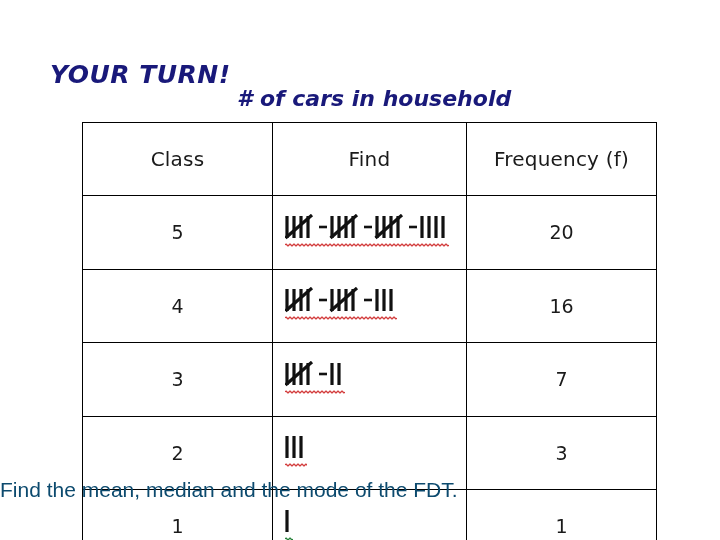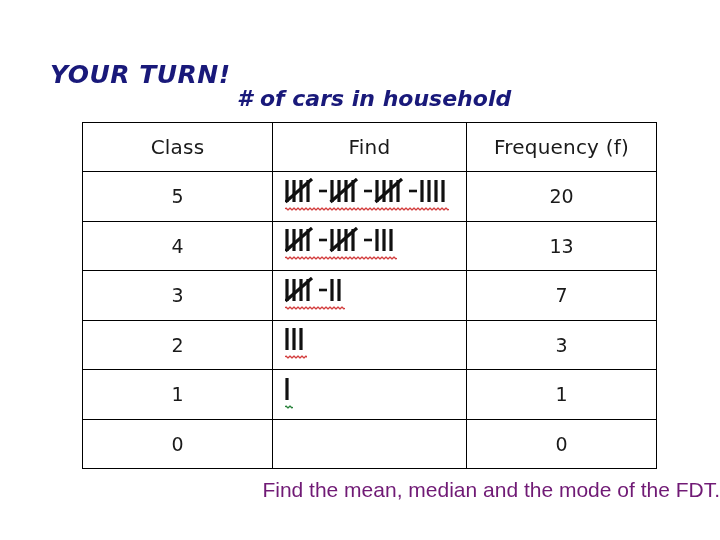--- a/index.html
+++ b/index.html
@@ -56,21 +56,21 @@
     font-family: "DejaVu Sans", sans-serif;
     color: #1a1a1a;
   }
   #fdt-table col.col-class { width: 190px; }
   #fdt-table col.col-tally { width: 194px; }
   #fdt-table col.col-freq  { width: 190px; }
 
   #fdt-table th,
   #fdt-table td {
     border: 1.6px solid #000000;
-    padding: 0;
+    padding: 12px;
     margin: 0;
     vertical-align: middle;
     text-align: center;
     background: #ffffff;
   }
   #fdt-table thead th {
     height: 48px;
     font-size: 20px;
     font-weight: normal;
     letter-spacing: 0.2px;
@@ -103,25 +103,25 @@
     height: 4px;
     width: 100%;
   }
 
   
   #prompt-text {
     position: absolute;
     left: 0;
     right: 0;
     top: 478px;
-    text-align: right;
+    text-align: left;
     font-family: "Liberation Sans", sans-serif;
     font-size: 21px;
     font-weight: normal;
-    color: #701a75;
+    color: #0c4a6e;
     white-space: nowrap;
   }
 </style>
 </head>
 <body>
 
 <div id="slide-title">YOUR TURN!</div>
 
 <div id="slide-subtitle"># of cars in household</div>
 
@@ -183,21 +183,21 @@
               <line x1="61" y1="2" x2="61" y2="24"></line>
               <line x1="68" y1="2" x2="68" y2="24"></line>
               <line x1="45.5" y1="24" x2="72" y2="1"></line>
               <line x1="79" y1="13" x2="87" y2="13" stroke-width="2.6"></line>
               <line x1="92" y1="2" x2="92" y2="24"></line>
               <line x1="99" y1="2" x2="99" y2="24"></line>
               <line x1="106" y1="2" x2="106" y2="24"></line>
             </svg><svg class="squiggle" width="112" height="6" viewBox="0 0 112 6" preserveAspectRatio="none">
               <path d="M0 3 Q 1 0 2 3 Q 3 6 4 3 Q 5 0 6 3 Q 7 6 8 3 Q 9 0 10 3 Q 11 6 12 3 Q 13 0 14 3 Q 15 6 16 3 Q 17 0 18 3 Q 19 6 20 3 Q 21 0 22 3 Q 23 6 24 3 Q 25 0 26 3 Q 27 6 28 3 Q 29 0 30 3 Q 31 6 32 3 Q 33 0 34 3 Q 35 6 36 3 Q 37 0 38 3 Q 39 6 40 3 Q 41 0 42 3 Q 43 6 44 3 Q 45 0 46 3 Q 47 6 48 3 Q 49 0 50 3 Q 51 6 52 3 Q 53 0 54 3 Q 55 6 56 3 Q 57 0 58 3 Q 59 6 60 3 Q 61 0 62 3 Q 63 6 64 3 Q 65 0 66 3 Q 67 6 68 3 Q 69 0 70 3 Q 71 6 72 3 Q 73 0 74 3 Q 75 6 76 3 Q 77 0 78 3 Q 79 6 80 3 Q 81 0 82 3 Q 83 6 84 3 Q 85 0 86 3 Q 87 6 88 3 Q 89 0 90 3 Q 91 6 92 3 Q 93 0 94 3 Q 95 6 96 3 Q 97 0 98 3 Q 99 6 100 3 Q 101 0 102 3 Q 103 6 104 3 Q 105 0 106 3 Q 107 6 108 3 Q 109 0 110 3 Q 111 6 112 3" fill="none" stroke="#d03030" stroke-width="1.3"></path>
             </svg></span></td>
-        <td class="cell-freq">13</td>
+        <td class="cell-freq">16</td>
       </tr>
       <tr>
         <td class="cell-class">3</td>
         <td class="cell-tally"><span class="tally-wrap"><svg class="tally-svg" width="60" height="28" viewBox="0 0 60 28" stroke="#111111" stroke-width="3.2" stroke-linecap="butt">
               <line x1="2" y1="2" x2="2" y2="24"></line>
               <line x1="9" y1="2" x2="9" y2="24"></line>
               <line x1="16" y1="2" x2="16" y2="24"></line>
               <line x1="23" y1="2" x2="23" y2="24"></line>
               <line x1="0.5" y1="24" x2="27" y2="1"></line>
               <line x1="34" y1="13" x2="42" y2="13" stroke-width="2.6"></line>

